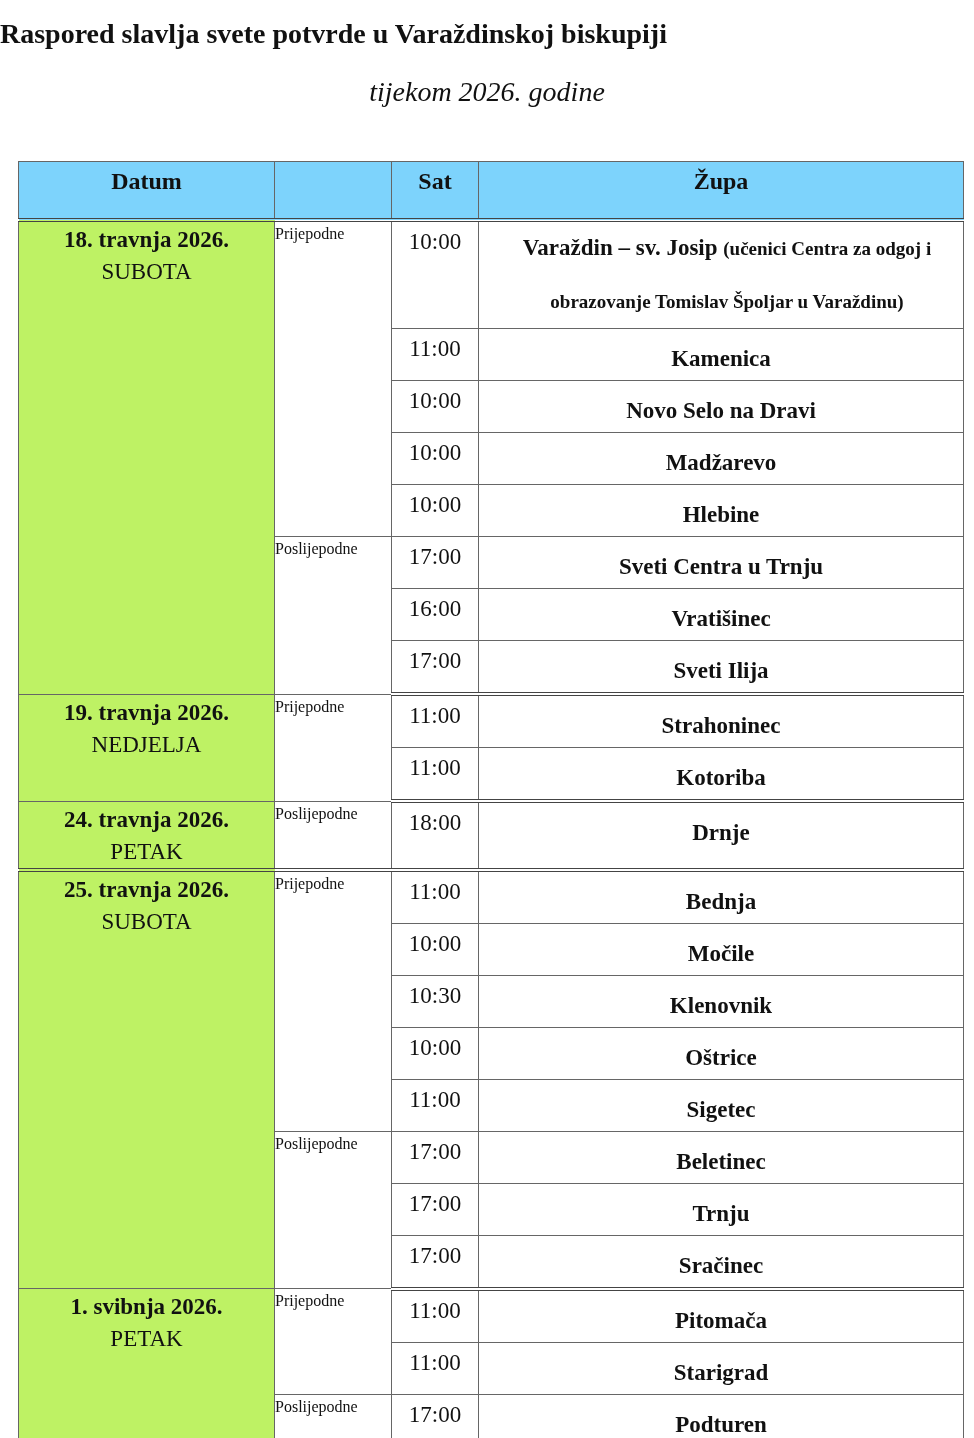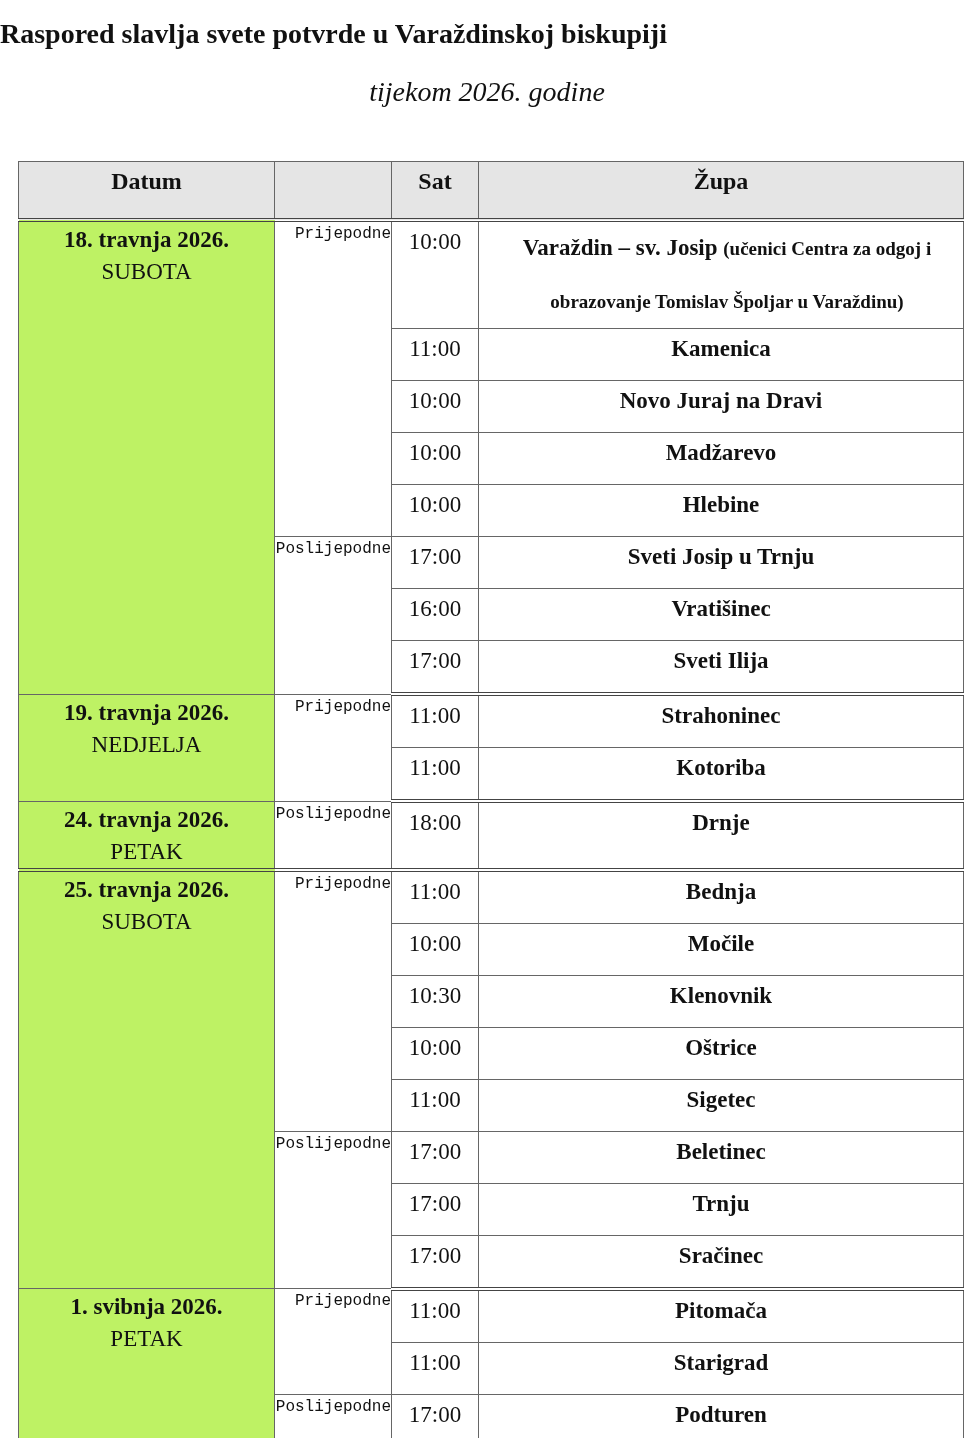--- a/index.html
+++ b/index.html
@@ -2,26 +2,26 @@
 <html><head>
 <meta charset="utf-8">
 <style>
   html, body { margin:0; padding:0; background:#ffffff; }
   body { width:974px; height:1438px; position:relative; font-family:"DejaVu Serif", "Liberation Serif", serif; color:#111; overflow:hidden; }
   .title { position:absolute; top:18px; left:0; width:974px; text-align:left; font-family:"Liberation Serif", serif; font-weight:bold; font-size:28px; }
   .subtitle { position:absolute; top:76px; left:0; width:974px; text-align:center; font-family:"Liberation Serif", serif; font-size:28px;font-style:italic; }
   table { position:absolute; top:161px; left:18px; width:945px; border-collapse:collapse; table-layout:fixed; }
   td, th { border:1.5px solid #666; padding:0; vertical-align:top; }
   col.c1 { width:256px; } col.c2 { width:117px; } col.c3 { width:87px; } col.c4 { width:485px; }
-  thead th { background:#e5e5e5; height:50px; font-family:"Liberation Serif", serif; font-size:24px; font-weight:bold; text-align:center; vertical-align:top; padding-top:6px; border-bottom:4px double #444; }
+  thead th { background:#7dd3fc; height:50px; font-family:"Liberation Serif", serif; font-size:24px; font-weight:bold; text-align:center; vertical-align:top; padding-top:6px; border-bottom:4px double #444; }
   .date { background:#bef264; text-align:center; font-family:"Liberation Serif", serif; font-size:23px; padding-top:2px; line-height:32px; }
   .date b { font-weight:bold; }
-  .period { text-align:right; font-family:Liberation Mono, monospace; font-size:16px; padding-top:3px; }
+  .period { text-align:left; font-family:Liberation Serif, serif; font-size:16px; padding-top:3px; }
   .time { text-align:center; font-family:"Liberation Serif", serif; font-size:23px; padding-top:7px; height:44px;margin-top:40px; }
-  .parish { text-align:center; font-family:"Liberation Serif", serif; font-size:23px; font-weight:bold; padding-top:7px; }
+  .parish { text-align:center; font-family:"Liberation Serif", serif; font-size:23px; font-weight:bold; padding-top:17px; }
   .parish .note { font-size:19px; }
   .parish.tall { line-height:52px; padding-top:0; height:94px;padding-left:12px; }
   tr.grp-end td { border-bottom:4px double #444; }
 </style>
 </head>
 <body>
 
 <div class="title">Raspored slavlja svete potvrde u Varaždinskoj biskupiji</div>
 <div class="subtitle">tijekom 2026. godine</div>
 
@@ -46,34 +46,34 @@
         <td class="period" rowspan="5">Prijepodne</td>
         <td class="time">10:00</td>
         <td class="parish tall"><span>Varaždin – sv. Josip</span> <span class="note">(učenici Centra za odgoj i obrazovanje Tomislav Špoljar u Varaždinu)</span></td>
       </tr>
       <tr>
         <td class="time">11:00</td>
         <td class="parish"><span>Kamenica</span></td>
       </tr>
       <tr>
         <td class="time">10:00</td>
-        <td class="parish"><span>Novo Juraj na Dravi</span></td>
+        <td class="parish"><span>Novo Selo na Dravi</span></td>
       </tr>
       <tr>
         <td class="time">10:00</td>
         <td class="parish"><span>Madžarevo</span></td>
       </tr>
       <tr>
         <td class="time">10:00</td>
         <td class="parish"><span>Hlebine</span></td>
       </tr>
       <tr>
         <td class="period" rowspan="3">Poslijepodne</td>
         <td class="time">17:00</td>
-        <td class="parish"><span>Sveti Josip u Trnju</span></td>
+        <td class="parish"><span>Sveti Centra u Trnju</span></td>
       </tr>
       <tr>
         <td class="time">16:00</td>
         <td class="parish"><span>Vratišinec</span></td>
       </tr>
       <tr class="grp-end">
         <td class="time">17:00</td>
         <td class="parish"><span>Sveti Ilija</span></td>
       </tr>
       <tr>

